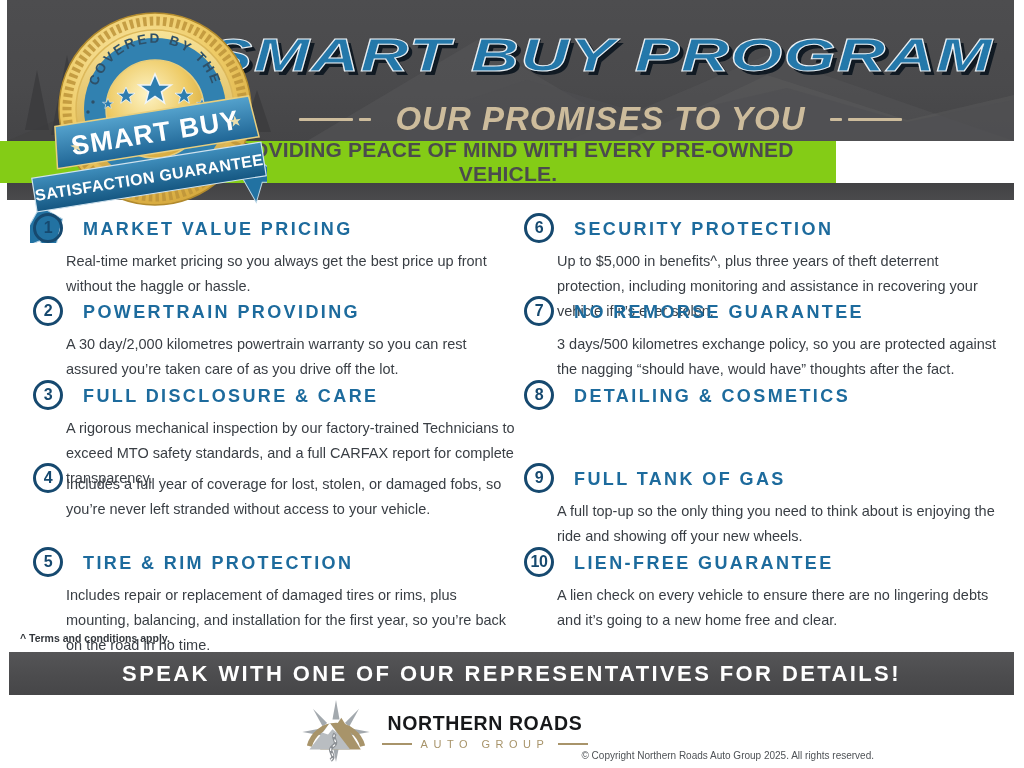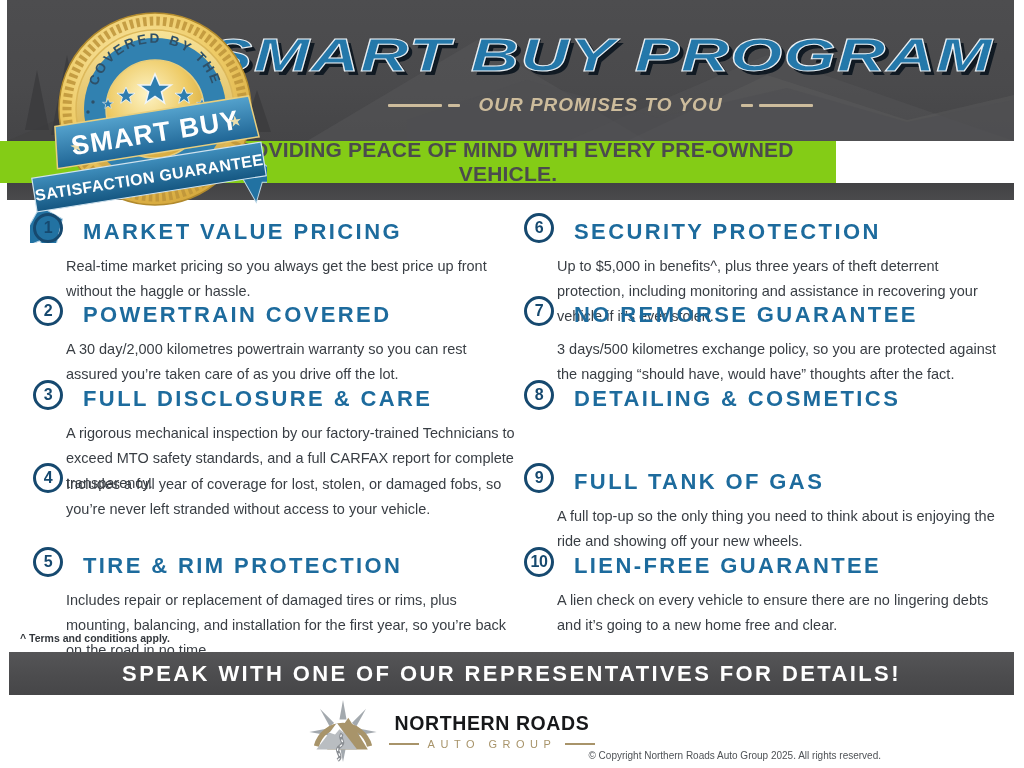--- a/index.html
+++ b/index.html
@@ -16,47 +16,47 @@
         display:flex;align-items:center;}
   .tagline-band p{margin:0;position:absolute;left:195px;right:15px;text-align:center;
         font-size:21px;font-weight:bold;letter-spacing:.2px;color:#4b4b4d;}
 
   .hero-titles{position:absolute;left:195px;right:15px;top:30px;text-align:center;}
   .hero-title{margin:0;font-size:47px;line-height:50px;font-weight:bold;font-style:italic;
         color:#2478aa;letter-spacing:1px;transform:scaleX(1.42);transform-origin:center;
         -webkit-text-stroke:1px #e9eff3;
         text-shadow:3px 4px 0 rgba(12,22,32,.92),1px 1px 0 rgba(12,22,32,.9);}
   .subtitle-row{margin-top:10px;display:flex;align-items:center;justify-content:center;gap:14px;}
-  .hero-subtitle{margin:4px;font-size:19px;font-weight:600;font-style:italic;color:#cdbc9c;letter-spacing:1px;}
+  .hero-subtitle{margin:10px;font-size:33px;font-weight:600;font-style:italic;color:#cdbc9c;letter-spacing:1px;}
   .sub-dash{width:54px;height:3px;background:#cdbc9c;border-radius:1px;}
   .sub-dash.short{width:12px;margin-left:-8px;}
   .sub-dash.short2{width:12px;margin-right:-8px;}
 
   
   .badge{position:absolute;left:30px;top:6px;width:237px;height:237px;}
 
   
   .promise{position:absolute;width:470px;}
   .num-circle{position:absolute;left:0;top:0;width:30px;height:30px;border:3px solid #16496f;
         border-radius:50%;display:flex;align-items:center;justify-content:center;box-sizing:border-box;}
   .num-circle span{font-size:16px;font-weight:bold;color:#16496f;letter-spacing:-.5px;}
-  .ptitle{margin:0 0 0 50px;padding-top:6px;font-size:22px;font-weight:bold;color:#1d6b9d;
+  .ptitle{margin:0 0 0 50px;padding-top:6px;font-size:18px;font-weight:bold;color:#1d6b9d;
         letter-spacing:2.4px;white-space:nowrap;}
   .pdesc{margin:9px 0 0 33px;width:452px;font-size:14.5px;line-height:25px;color:#393e44;}
 
   .footnote{position:absolute;left:20px;top:632px;margin:0;font-size:10.5px;font-weight:600;color:#33373c;}
 
   
   .cta-bar{position:absolute;left:9px;top:652px;width:1005px;height:43px;
         background:linear-gradient(180deg,#555557 0%,#4c4c4e 55%,#464648 100%);
         display:flex;align-items:center;justify-content:center;}
   .cta-bar span{color:#ffffff;font-size:22px;font-weight:bold;letter-spacing:2.4px;}
 
   
-  .footer{position:absolute;left:7px;top:698px;width:888px;height:70px;background:#ffffff;}
+  .footer{position:absolute;left:0;top:698px;width:888px;height:70px;background:#ffffff;}
   .logo-lockup{position:absolute;left:0;right:0;top:2px;display:flex;justify-content:center;
         align-items:center;gap:10px;}
   .logo-text{display:flex;flex-direction:column;align-items:center;}
   .brand-name{margin:0;font-size:19.5px;font-weight:800;color:#17181a;letter-spacing:.6px;white-space:nowrap;}
   .brand-sub-row{margin-top:3px;display:flex;align-items:center;gap:9px;}
   .brand-sub{font-size:11px;font-weight:normal;color:#a8946a;letter-spacing:5.5px;white-space:nowrap;}
   .brand-dash{width:30px;height:1.5px;background:#a8946a;}
   .copyright{position:absolute;right:14px;top:52px;margin:0;font-size:10px;color:#4e5256;}
 </style>
 </head>
@@ -159,21 +159,21 @@
       <div class="num-circle">
           <span>1</span>
         </div>
       <h3 class="ptitle">MARKET VALUE PRICING</h3>
       <p class="pdesc">Real-time market pricing so you always get the best price up front without the haggle or hassle.</p>
     </section>
     <section class="promise" style="left:33px;top:296px;">
       <div class="num-circle">
           <span>2</span>
         </div>
-      <h3 class="ptitle">POWERTRAIN COVERED</h3>
+      <h3 class="ptitle">POWERTRAIN PROVIDING</h3>
       <p class="pdesc">A 30 day/2,000 kilometres powertrain warranty so you can rest assured you’re taken care of as you drive off the lot.</p>
     </section>
     <section class="promise" style="left:33px;top:380px;">
       <div class="num-circle">
           <span>3</span>
         </div>
       <h3 class="ptitle">FULL DISCLOSURE &amp; CARE</h3>
       <p class="pdesc">A rigorous mechanical inspection by our factory-trained Technicians to exceed MTO safety standards, and a full CARFAX report for complete transparency.</p>
     </section>
     <section class="promise" style="left:33px;top:463px;">

